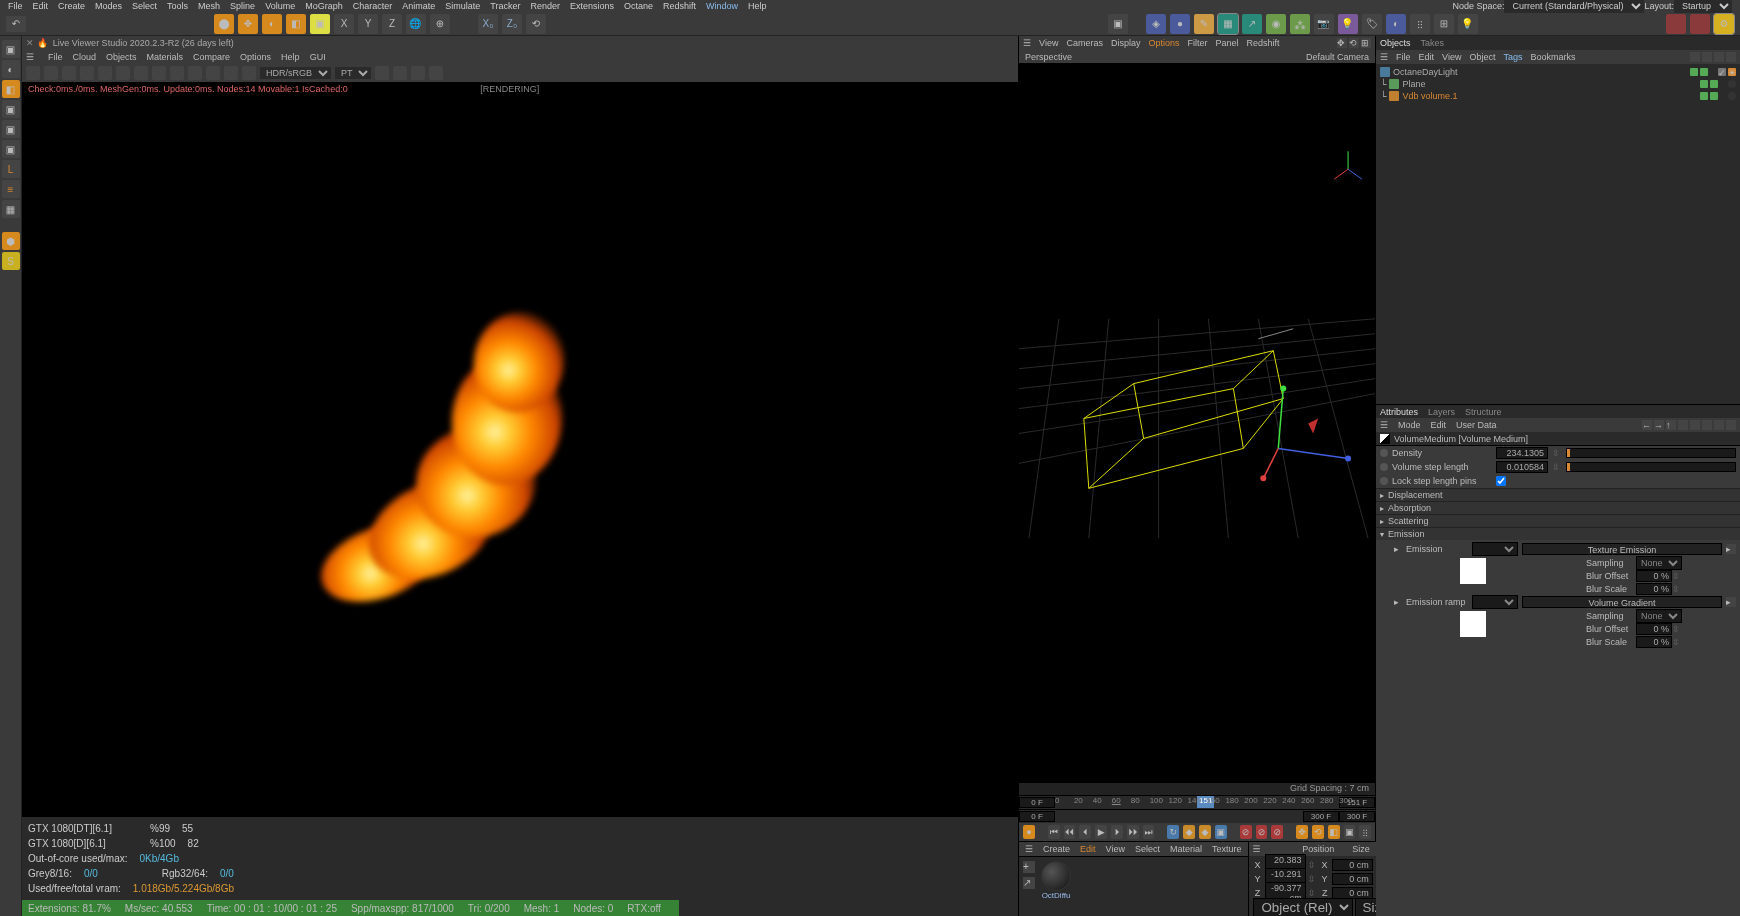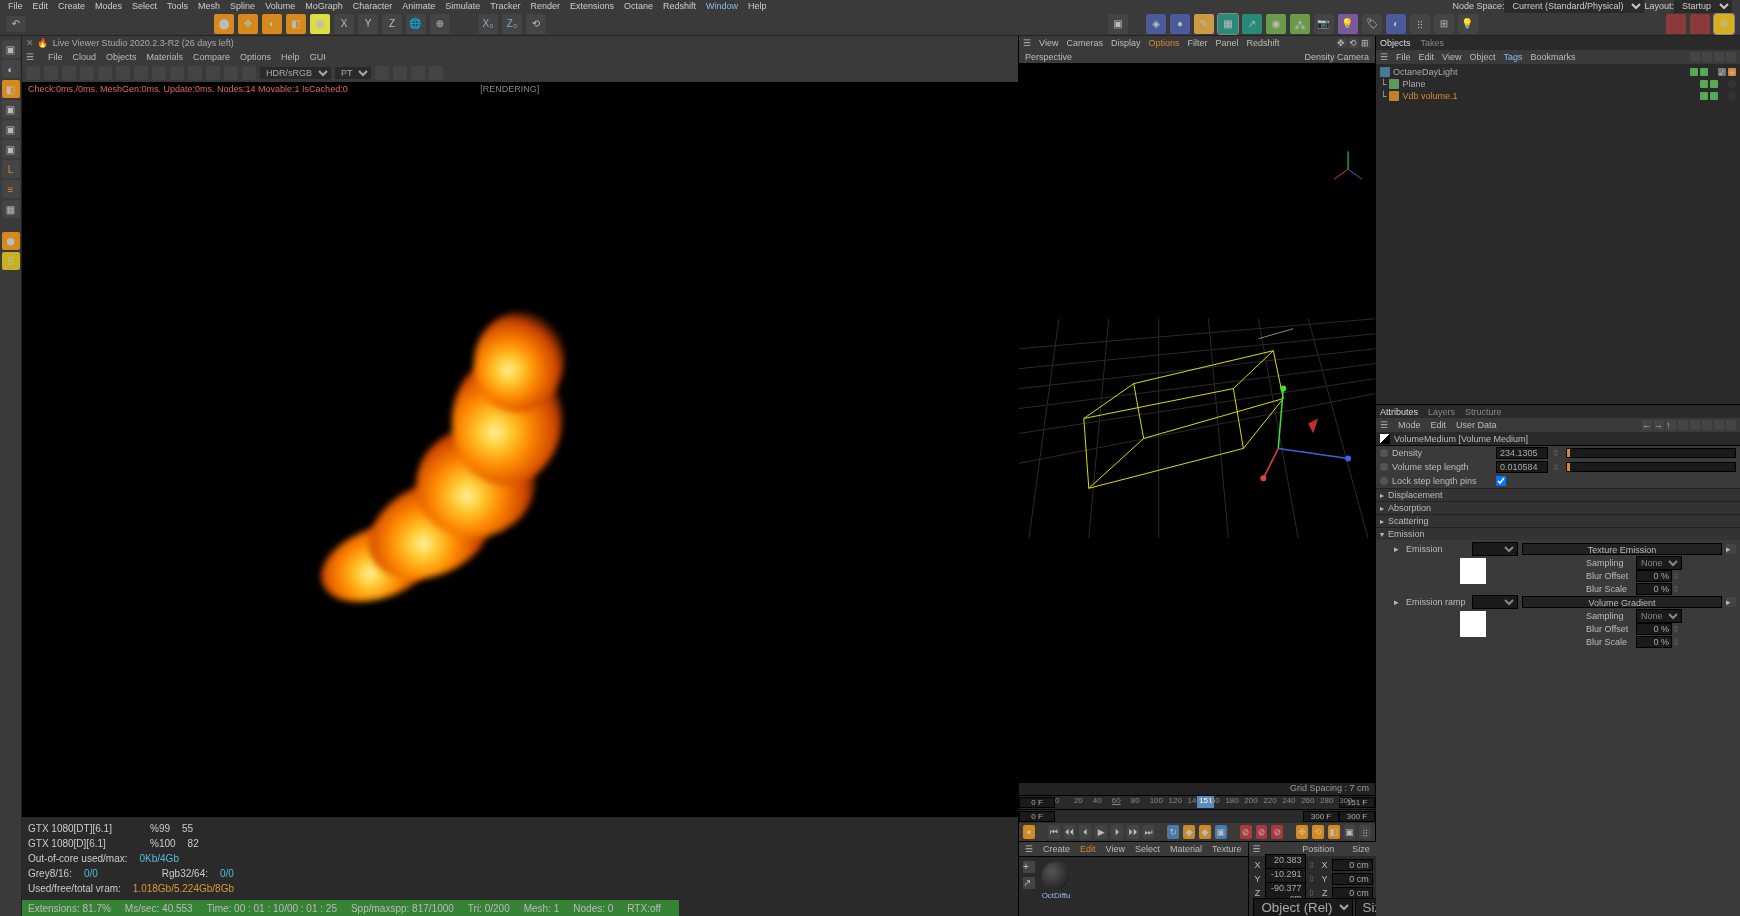--- a/index.html
+++ b/index.html
@@ -101,21 +101,21 @@
 .attr-menu { height: 14px; background: #3a3a3a; display: flex; padding: 0 4px; font-size: 9px; gap: 10px; align-items: center; }
 .attr-icons { margin-left: auto; display: flex; gap: 2px; }
 .attr-icons .ai { width: 10px; height: 10px; background: #444; }
 
 .attr-title-row { height: 14px; background: #2a2a2a; display: flex; align-items: center; padding: 0 4px; gap: 4px; font-size: 9px; border-bottom: 1px solid #000; }
 .attr-title-row .bw-icon { width: 10px; height: 10px; background: linear-gradient(135deg, #fff 50%, #000 50%); }
 
 .attr-field-row { display: flex; align-items: center; height: 14px; padding: 0 4px; font-size: 9px; gap: 4px; }
 .attr-field-row .bullet { width: 8px; height: 8px; border-radius: 50%; background: #555; }
 .attr-field-row .label { width: 100px; }
-.attr-field-row .value { width: 52px; background: #1a1a1a; border: 1px solid #000; padding: 0 3px; color: #aaa; }
+.attr-field-row .value { width: 52px; background: #1a1a1a; border: 1px solid #000; text-align: right; padding: 0 3px; color: #aaa; }
 .attr-field-row .slider-track { flex: 1; height: 10px; background: #1a1a1a; position: relative; border: 1px solid #000; }
 .attr-field-row .slider-knob { position: absolute; width: 3px; height: 100%; background: #d88830; }
 .attr-field-row input[type=checkbox] { width: 10px; height: 10px; }
 
 .section-header { height: 13px; background: #333; padding: 0 4px; font-size: 9px; display: flex; align-items: center; gap: 4px; border-top: 1px solid #222; }
 .section-header::before { content: "▸"; font-size: 8px; }
 .section-header.open::before { content: "▾"; }
 
 .emission-sub { padding: 2px 0 2px 14px; }
 .em-row { display: flex; align-items: center; height: 14px; gap: 4px; font-size: 9px; padding: 0 4px; }
@@ -320,21 +320,21 @@
       <span>Panel</span>
       <span>Redshift</span>
       <span style="margin-left:auto;display:flex;gap:2px">
         <span class="tool-btn" style="width:10px;height:10px;background:#444">✥</span>
         <span class="tool-btn" style="width:10px;height:10px;background:#444">⟲</span>
         <span class="tool-btn" style="width:10px;height:10px;background:#444">⊞</span>
       </span>
     </div>
     <div class="vp-header">
       <span>Perspective</span>
-      <span>Density Camera</span>
+      <span>Default Camera</span>
     </div>
     <div class="viewport-3d">
       <svg width="100%" height="100%" viewBox="0 0 357 570">
 
         <g stroke="#2a2a2a" stroke-width="1">
           <line x1="0" y1="210" x2="357" y2="180"></line>
             <line x1="0" y1="230" x2="357" y2="195"></line>
           <line x1="0" y1="250" x2="357" y2="210"></line>
             <line x1="0" y1="270" x2="357" y2="225"></line>
           <line x1="0" y1="295" x2="357" y2="240"></line>

